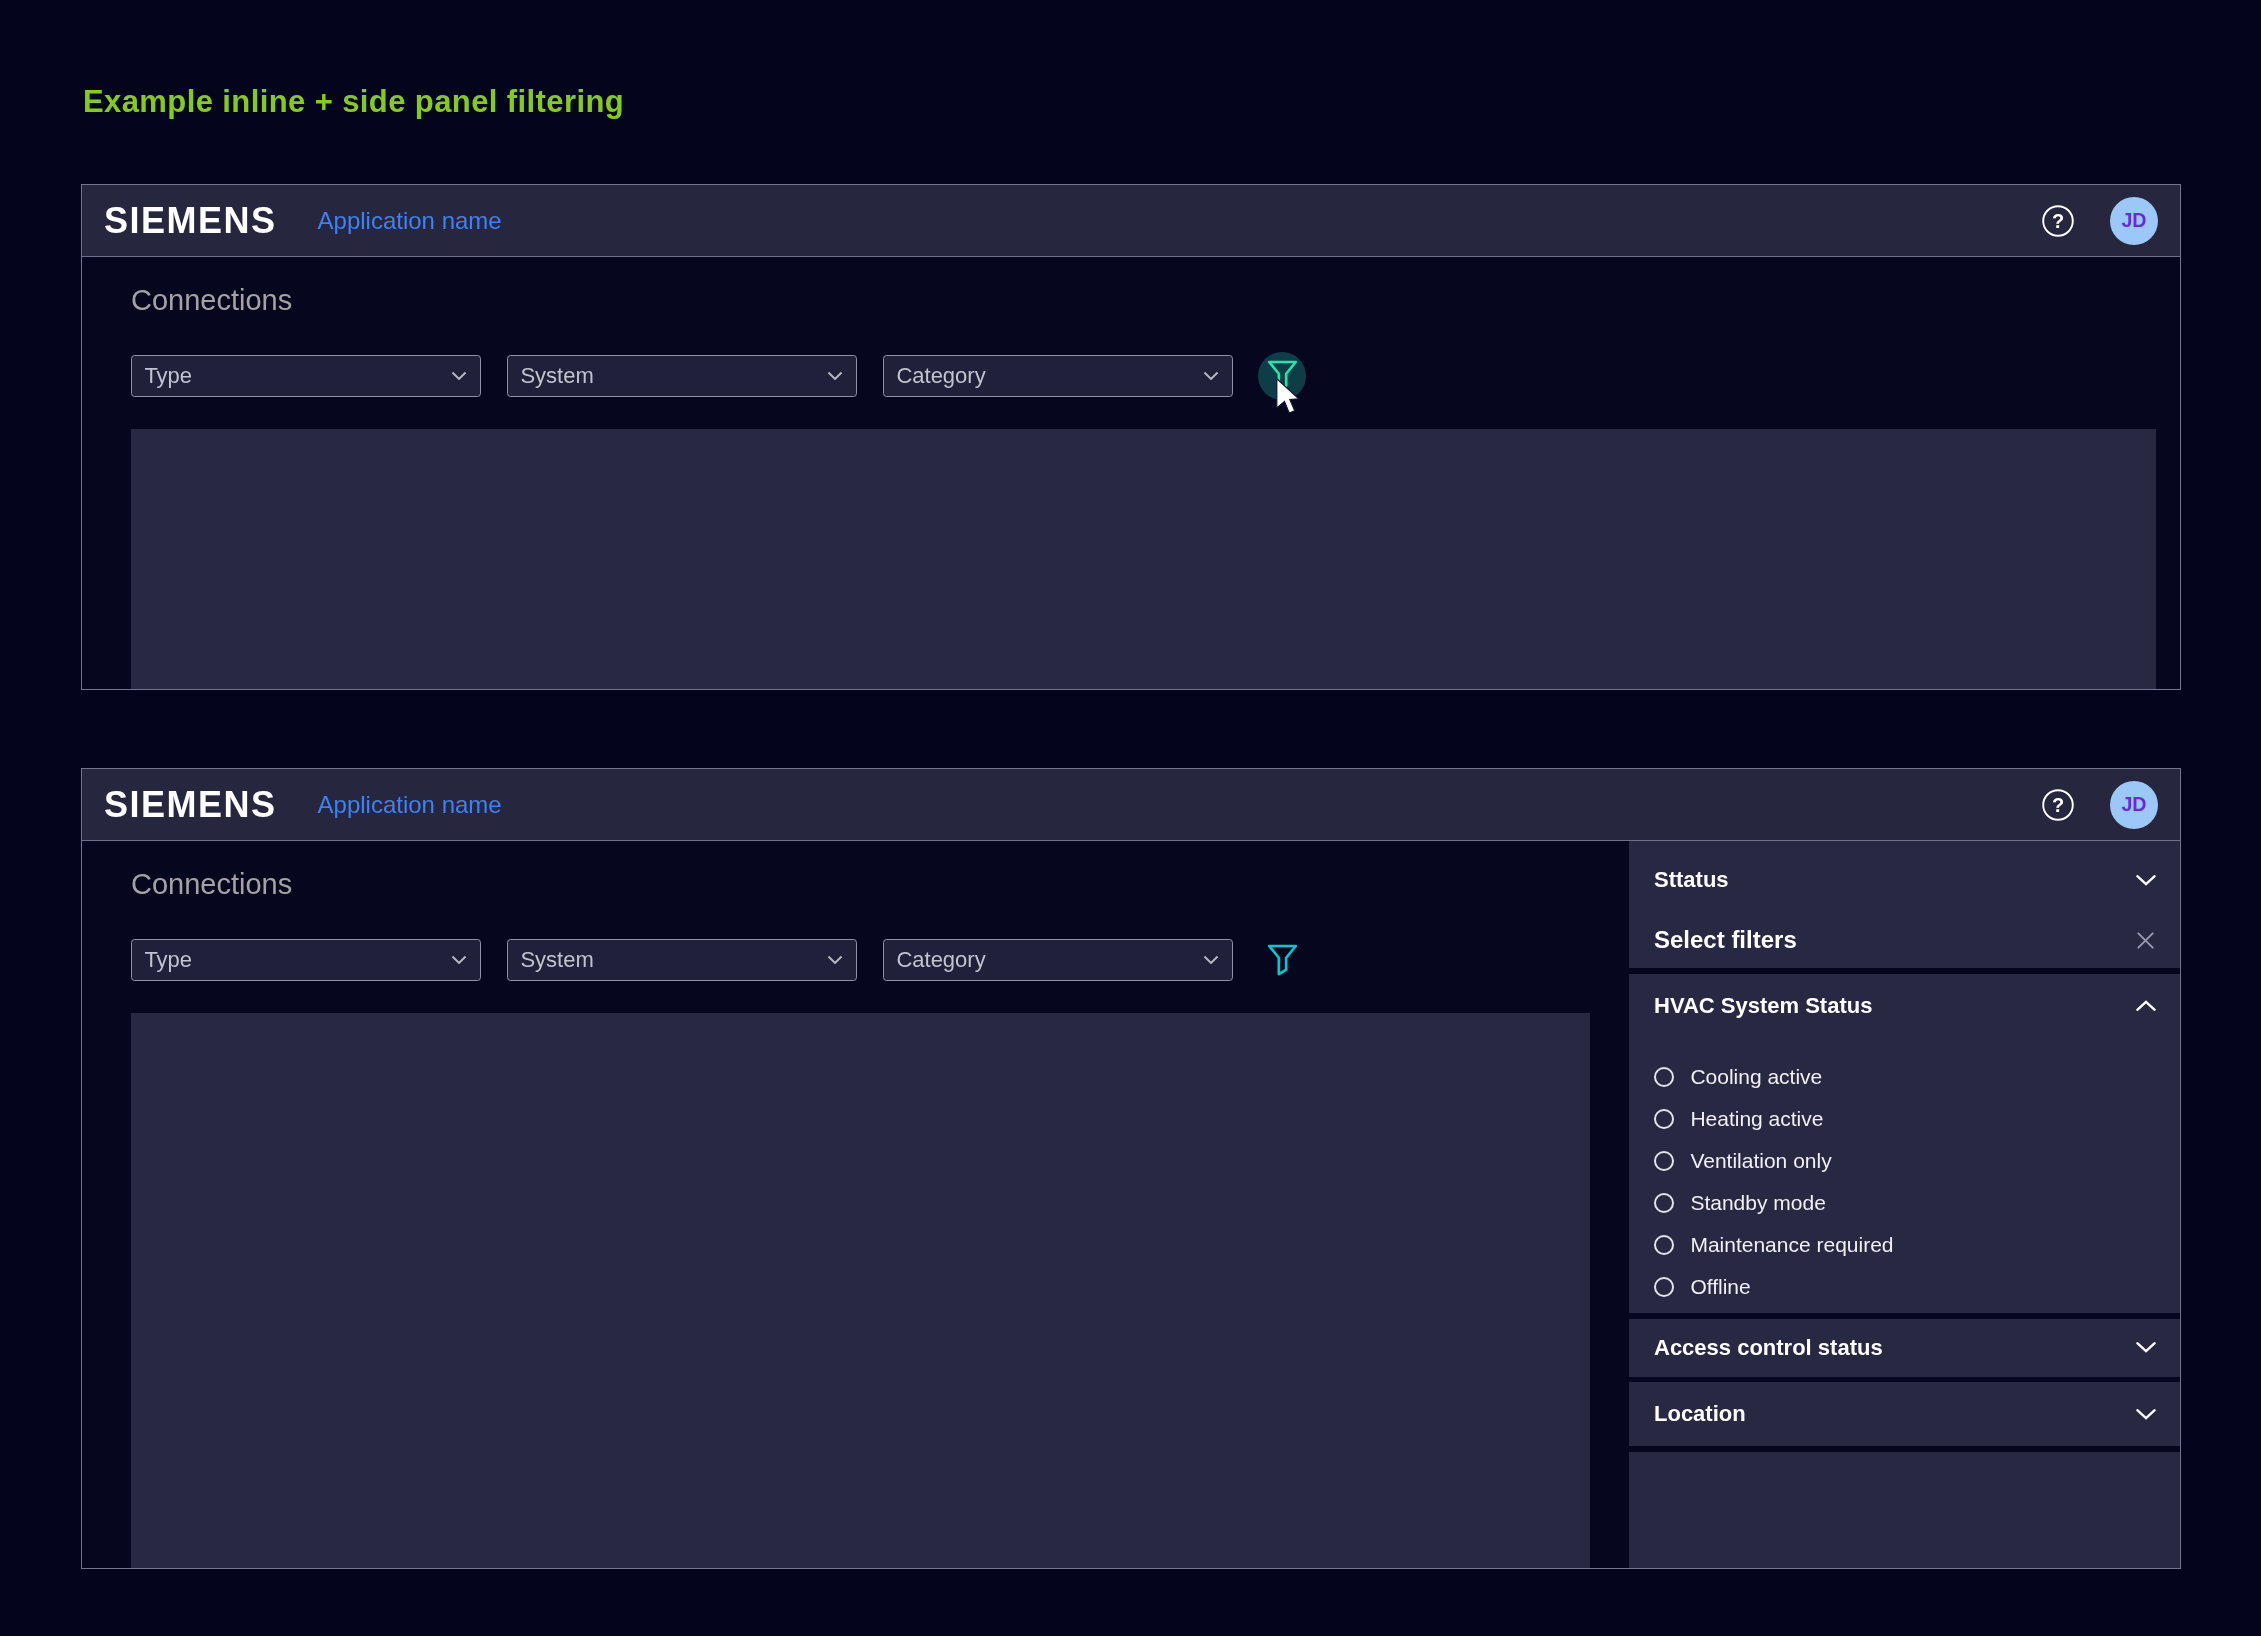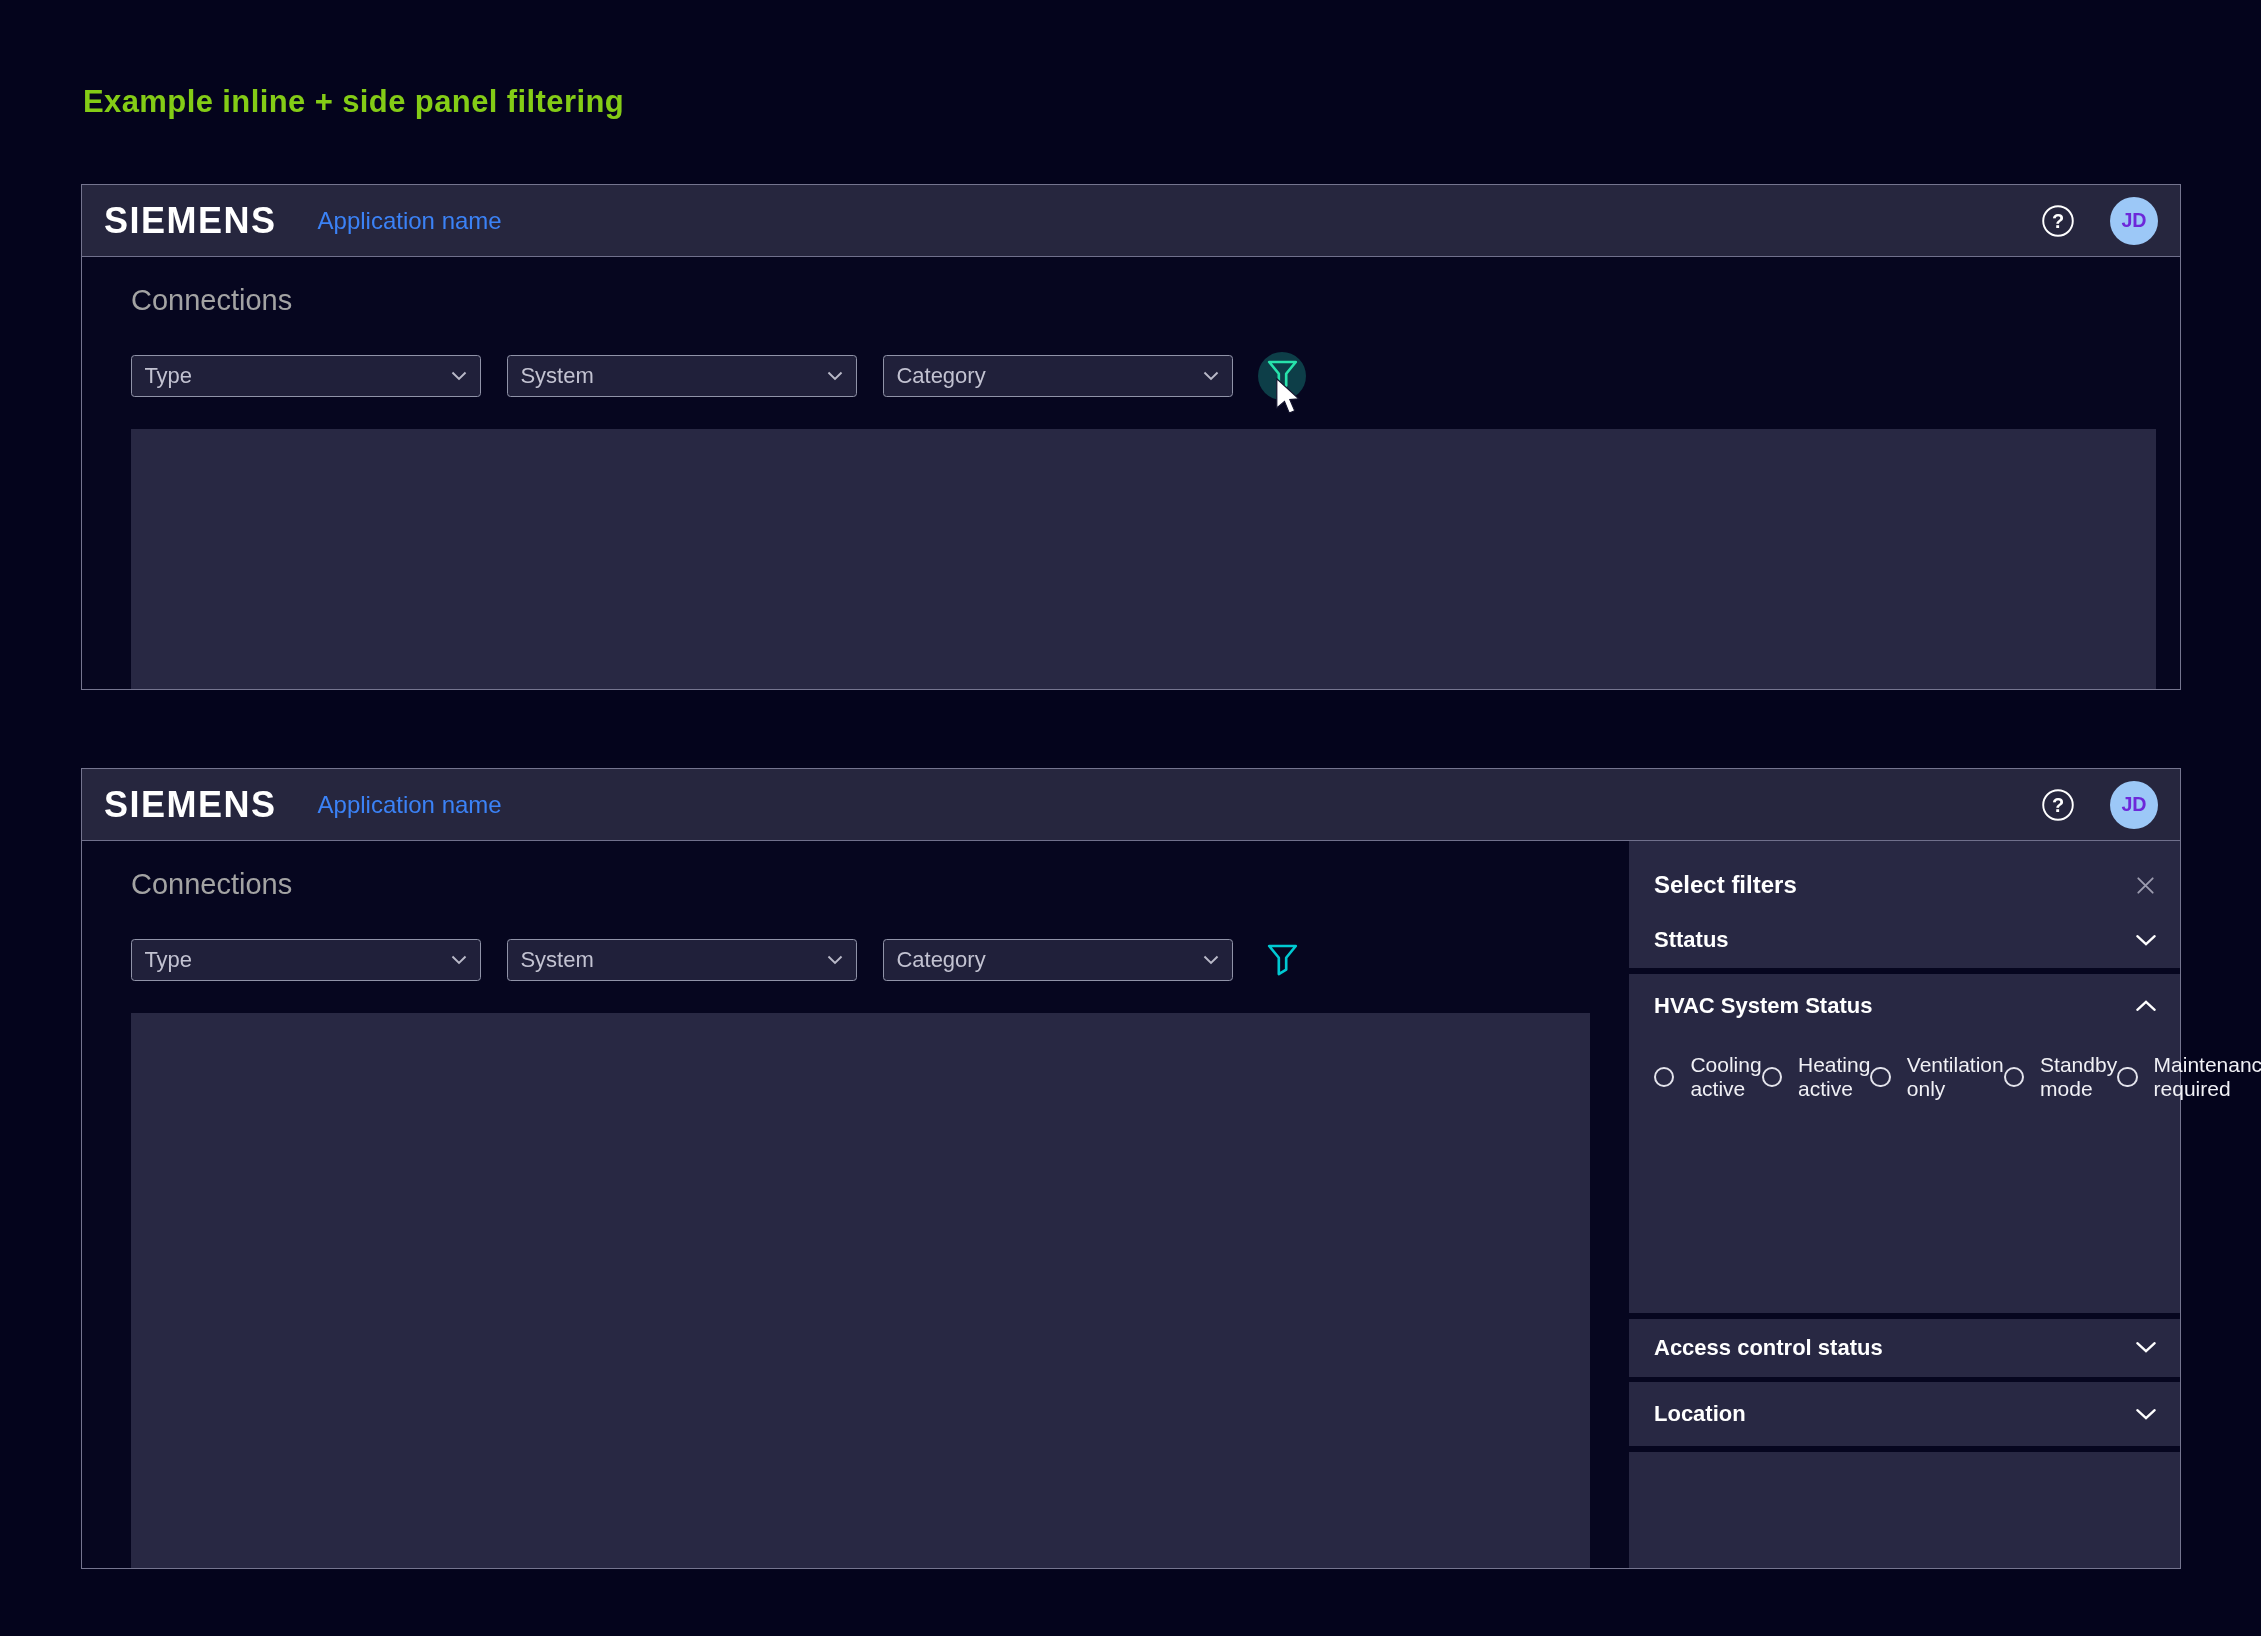--- a/index.html
+++ b/index.html
@@ -91,21 +91,21 @@
   }
   .sec-row{display:flex;align-items:center;justify-content:space-between;height:32px;}
   .sec-select-filters{flex:0 0 127px;height:127px;}
   .sec-select-filters .title-row{margin-top:28px;}
   .sec-select-filters .accordion-row{margin-top:23px;}
   .panel-title{font-size:24px;font-weight:700;color:#FFFFFF;}
   .sec-label{font-size:22px;font-weight:700;color:#FFFFFF;}
   .icon-btn{background:none;border:none;padding:0;display:flex;align-items:center;cursor:pointer;}
   .sec-hvac{flex:0 0 339px;height:339px;}
   .sec-hvac .accordion-row{margin-top:16px;}
-  .radio-list{margin-top:34px;display:flex;flex-direction:row;}
+  .radio-list{margin-top:34px;display:flex;flex-direction:column;justify-content:center;}
   .radio-row{height:42px;display:flex;align-items:center;cursor:pointer;}
   .radio-circle{
     width:20.4px;height:20.4px;border-radius:50%;
     border:2.2px solid #E4E4EC;box-sizing:border-box;
     flex:0 0 20.4px;background:transparent;
   }
   .radio-label{margin-left:16px;font-size:21px;font-weight:400;color:#F0F0F5;}
   .sec-access{flex:0 0 58px;height:58px;justify-content:center;}
   .sec-location{flex:0 0 64px;height:64px;justify-content:center;}
   .sec-empty{flex:1;}
@@ -217,36 +217,36 @@
           <svg width="31" height="34" viewBox="0 0 42 46">
             <path d="M3 4 H39 L26 20 V36 L16 42 V20 Z" fill="none" stroke="currentColor" stroke-width="3.6" stroke-linejoin="round" stroke-linecap="round"></path>
           </svg>
         </button>
       </div>
       <div class="placeholder beside-panel"></div>
     </div>
 
     <aside class="side-panel">
       <div class="panel-sec sec-select-filters">
+        <div class="sec-row accordion-row">
+          <span class="sec-label">Sttatus</span>
+          <span style="display:flex;">
+            <svg width="22" height="13" viewBox="0 0 30 18">
+                <polyline points="3,3 15,14 27,3" fill="none" stroke="#FFFFFF" stroke-width="3.2" stroke-linecap="round"></polyline>
+              </svg>
+          </span>
+        </div>
         <div class="sec-row title-row">
           <span class="panel-title">Select filters</span>
           <button class="icon-btn">
             <svg width="23" height="23" viewBox="0 0 32 32">
               <path d="M6 6 L26 26 M26 6 L6 26" stroke="#9B9BAE" stroke-width="2.6" stroke-linecap="round"></path>
             </svg>
           </button>
         </div>
-        <div class="sec-row accordion-row">
-          <span class="sec-label">Sttatus</span>
-          <span style="display:flex;">
-            <svg width="22" height="13" viewBox="0 0 30 18">
-                <polyline points="3,3 15,14 27,3" fill="none" stroke="#FFFFFF" stroke-width="3.2" stroke-linecap="round"></polyline>
-              </svg>
-          </span>
-        </div>
       </div>
 
       <div class="panel-sec sec-hvac">
         <div class="sec-row accordion-row">
           <span class="sec-label">HVAC System Status</span>
           <span style="display:flex;">
             <svg width="22" height="13" viewBox="0 0 30 18">
                 <polyline points="3,15 15,4 27,15" fill="none" stroke="#FFFFFF" stroke-width="3.2" stroke-linecap="round"></polyline>
               </svg>
           </span>

